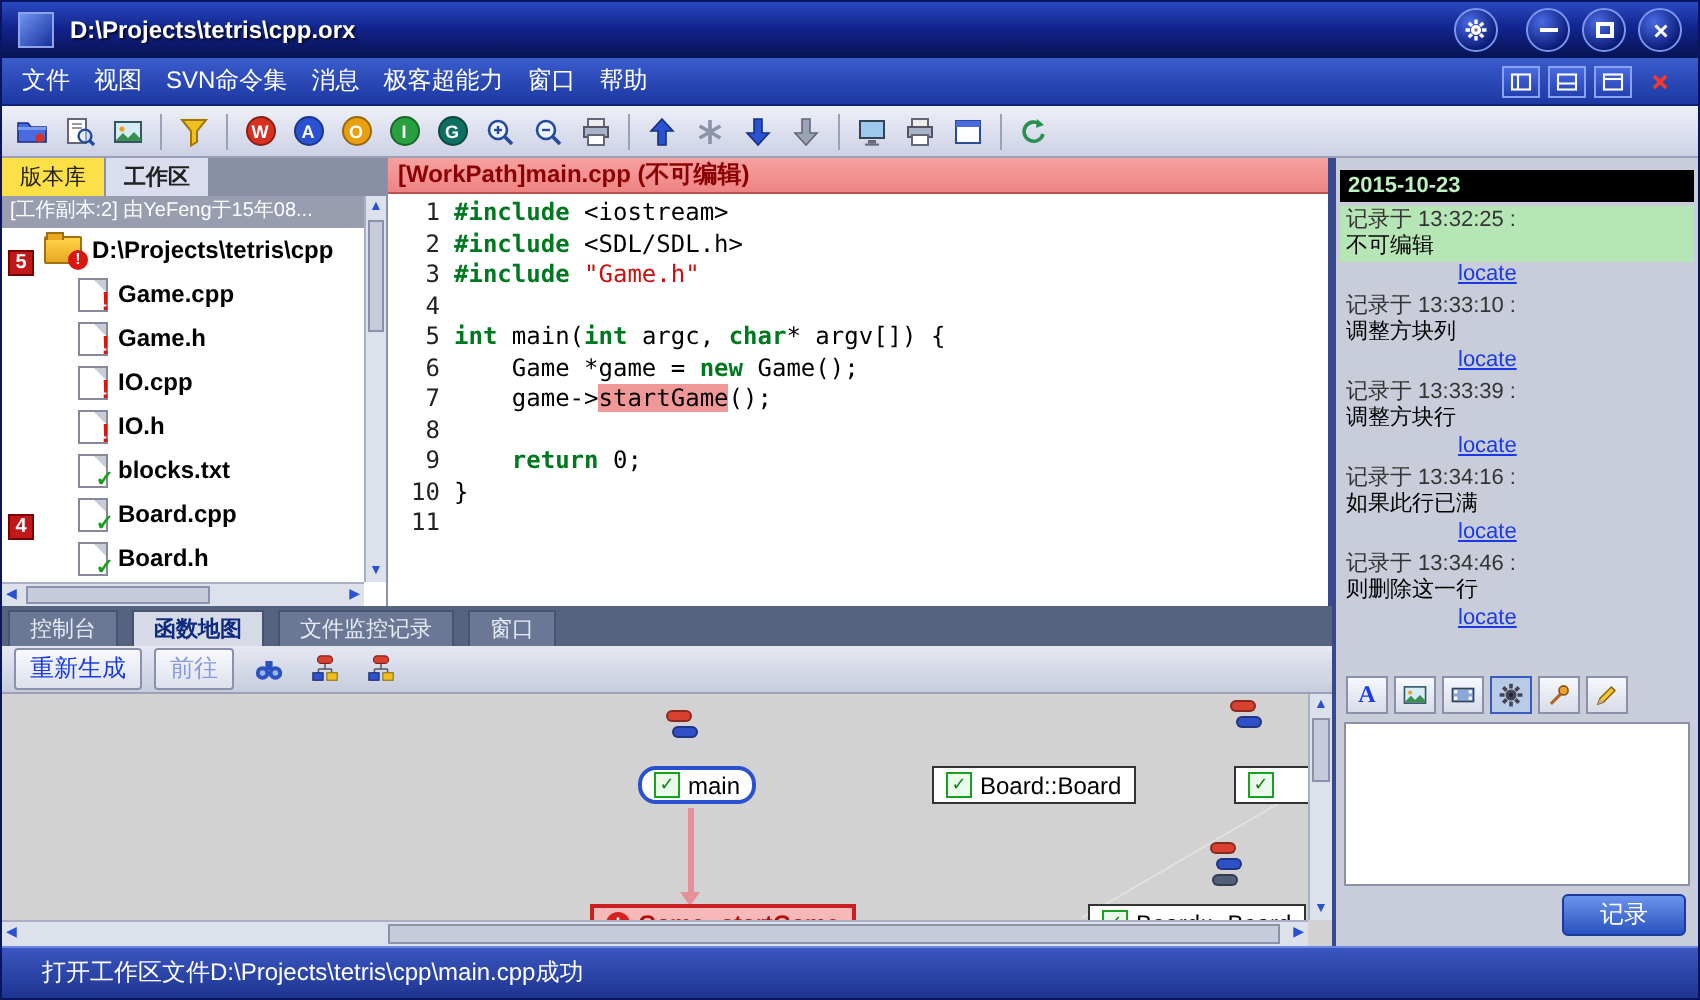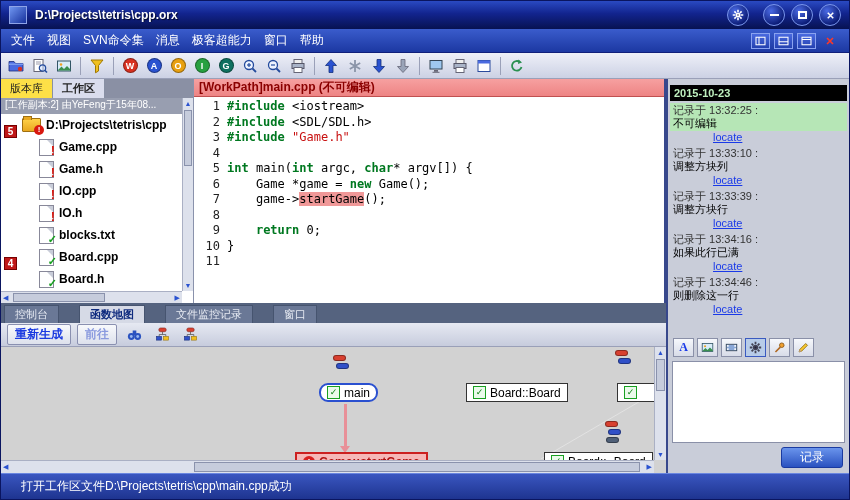--- a/index.html
+++ b/index.html
@@ -75,35 +75,35 @@
   
   .right-panel{position:absolute;left:665px;top:78px;width:183px;height:394px;background:#c9cdd9;border-left:2px solid #38488c;box-sizing:border-box}
   .rp-date{position:absolute;top:6px;left:2px;right:2px;height:16px;background:#000;color:#bef0be;font-size:11px;font-weight:bold;padding:2px 4px 0;box-sizing:border-box}
   .rp-entries{position:absolute;top:24px;left:2px;right:2px;height:234px;overflow:hidden}
   .entry{font-size:11px}
   .entry .e-top{padding:1px 3px}
   .entry.selected .e-top{background:#b6e6b6}
   .e-label{color:#333;line-height:13px}
   .e-text{color:#000;line-height:13px}
   .e-linkrow{padding:0 3px 2px}
-  .e-link{color:#1a3ae8;text-decoration:underline;margin-left:40px;line-height:13px}
+  .e-link{color:#1a3ae8;text-decoration:underline;margin-left:56px;line-height:13px}
   .rp-tools{position:absolute;top:259px;left:5px;height:20px;display:flex;gap:3px}
   .rp-tool{width:21px;height:19px;background:linear-gradient(#f6f8fc,#d8dce8);border:1px solid #8a90a8;display:flex;align-items:center;justify-content:center;box-sizing:border-box;color:#445}
   .rp-tool.pressed{background:#b8cce8;border:1px solid #3a5ac0}
   .tool-a{color:#1a3ae8;font-weight:bold;font-size:12px;font-family:"Liberation Serif",serif}
   .rp-note{position:absolute;top:282px;left:4px;right:4px;height:82px;background:#fff;border:1px solid #8a90a8;box-sizing:border-box}
   .rp-record{position:absolute;right:6px;bottom:5px;width:62px;height:21px;background:linear-gradient(#6a94ec,#2a52c0);border:1px solid #1a3aa0;border-radius:3px;color:#fff;font-size:12px;display:flex;align-items:center;justify-content:center;box-sizing:border-box}
 
   
   .bottom-panel{position:absolute;left:0;top:302px;width:665px;height:170px;background:#d2d2d2}
-  .bp-tabs{height:32px;background:#55637f;display:flex;gap:20px;padding:2px 3px 0;box-sizing:border-box}
+  .bp-tabs{height:32px;background:#55637f;display:flex;gap:7px;padding:2px 3px 0;box-sizing:border-box}
   .bp-tab{padding:1px 10px 0;font-size:11px;color:#e6eaf2;background:#6a7896;border:1px solid #46546f;border-bottom:none;white-space:nowrap}
   .bp-tab.active{background:#d6dae6;color:#0e2a7e;font-weight:bold}
   .bp-toolbar{position:absolute;top:20px;left:0;right:0;height:24px;background:linear-gradient(#e6e9f2,#c7ccdd);border-bottom:1px solid #9aa0b8;display:flex;align-items:center;gap:6px;padding:0 6px;box-sizing:border-box}
-  .bp-btn{font-size:12px;font-weight:bold;color:#1a3ae0;padding:1px 7px;border:1px solid #8a90b0;background:linear-gradient(#f8f9fc,#dde1ec);border-radius:2px;white-space:nowrap}
+  .bp-btn{font-size:12px;font-weight:normal;color:#1a3ae0;padding:1px 7px;border:1px solid #8a90b0;background:linear-gradient(#f8f9fc,#dde1ec);border-radius:2px;white-space:nowrap}
   .bp-btn.dim{color:#8a9ade}
   .bp-ic{width:22px;height:20px;display:flex;align-items:center;justify-content:center}
   .map-canvas{position:absolute;top:44px;left:0;right:12px;bottom:13px;background:#d2d2d2;overflow:hidden}
   .faint-line{position:absolute;left:0;top:0}
   .node{position:absolute;height:19px;display:flex;align-items:center;gap:4px;padding:0 6px;background:#fff;border:1px solid #333;font-size:12px;box-sizing:border-box;white-space:nowrap}
   .chkbox{width:11px;height:11px;border:1px solid #18a020;background:#eafaea;color:#0a8010;font-size:9px;line-height:10px;text-align:center;flex:none}
   .n-main{left:318px;top:36px;border:2px solid #2a50d0;border-radius:9px}
   .n-board{left:465px;top:36px}
   .n-right{left:616px;top:36px;width:40px;overflow:hidden}
   .n-start{left:294px;top:105px;background:#f6b8b8;border:2px solid #cc2020;color:#b01010;font-weight:bold}

